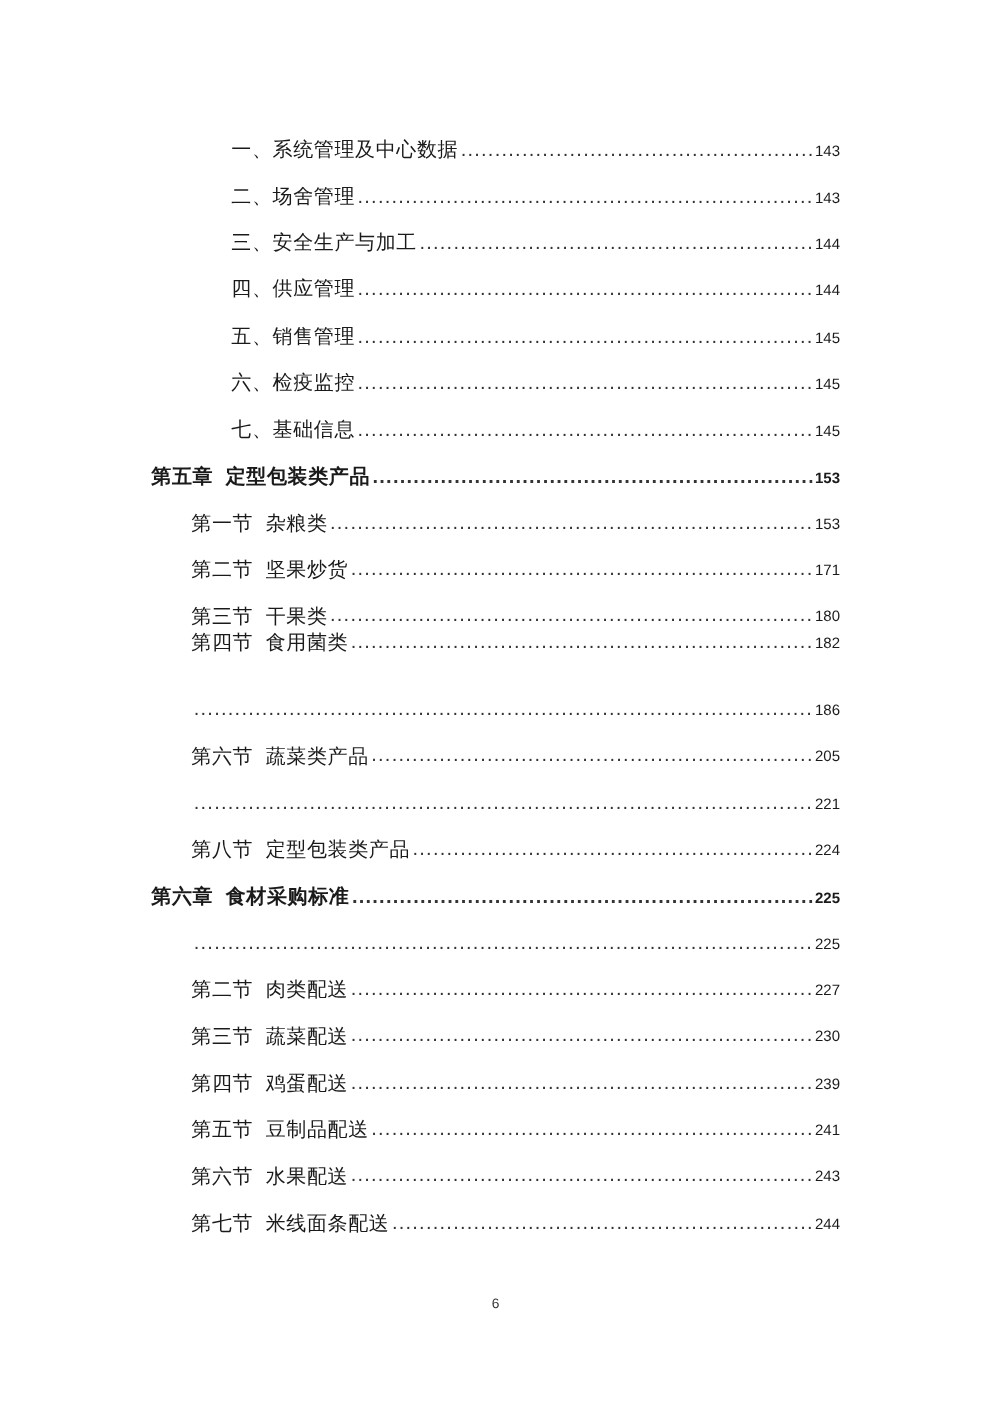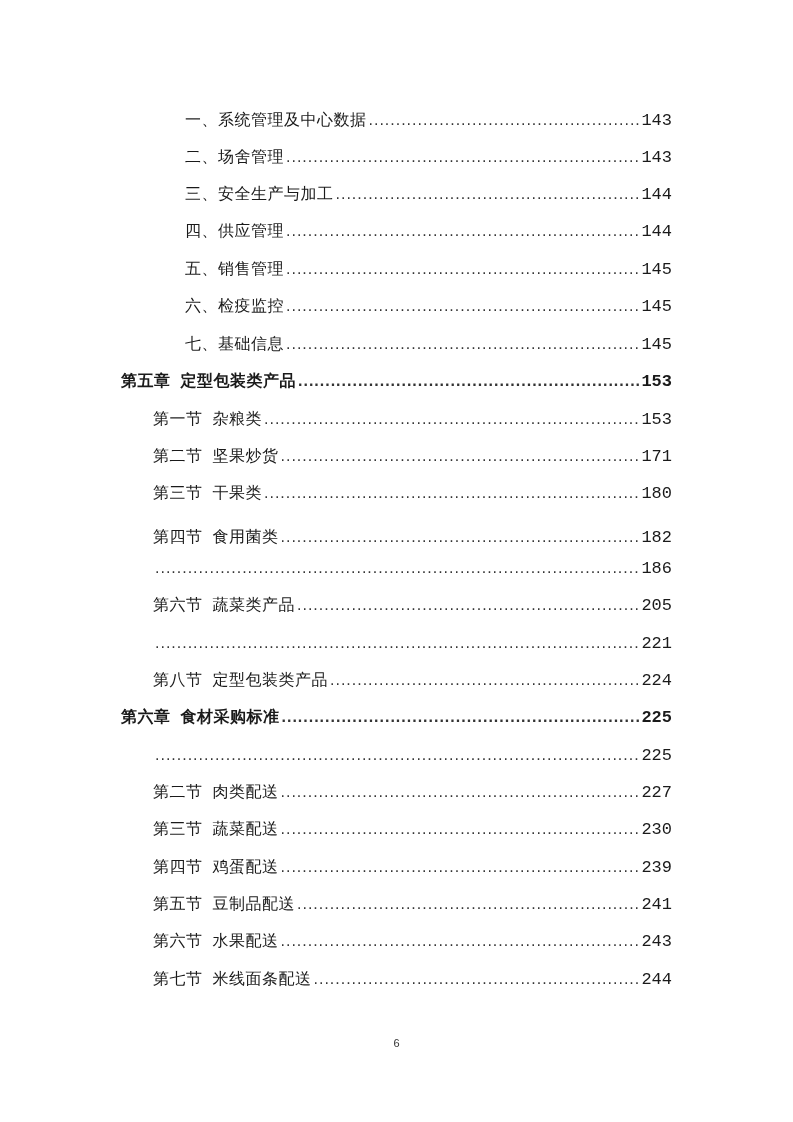--- a/index.html
+++ b/index.html
@@ -37,20 +37,21 @@
     }
     .toc-entry.level-chapter {
       left: 121px;
       width: 551px;
       font-weight: bold;
       font-family: "DejaVu Sans", "Liberation Sans", sans-serif;
     }
     .toc-entry.level-section {
       left: 153px;
       width: 519px;
+      align-items: center;
     }
     .toc-label {
       flex: 0 0 auto;
       letter-spacing: 0.5px;
     }
     .toc-label .sp {
       display: inline-block;
       width: 10px;
     }
     .toc-leader {
@@ -59,22 +60,22 @@
       margin: 0 2px;
       font-family: "Liberation Sans", sans-serif;
       letter-spacing: 1px;
       color: #333;
     }
     .toc-leader::before {
       content: "........................................................................................................................................................................................................";
     }
     .toc-page {
       flex: 0 0 auto;
-      font-family: Liberation Mono, monospace;
-      font-size: 17px;
+      font-family: Liberation Sans, sans-serif;
+      font-size: 12px;
       text-align: right;
     }
     .level-chapter .toc-page {
       font-weight: bold;
     }
     .page-number {
       position: absolute;
       top: 1037px;
       left: 0;
       width: 793px;
@@ -138,21 +139,21 @@
   <div class="toc-entry level-section" style="top:336px">
     <span class="toc-label"><span>第二节</span><span class="sp"></span><span>坚果炒货</span></span>
     <span class="toc-leader"></span>
     <span class="toc-page">171</span>
   </div>
   <div class="toc-entry level-section" style="top:373px">
     <span class="toc-label"><span>第三节</span><span class="sp"></span><span>干果类</span></span>
     <span class="toc-leader"></span>
     <span class="toc-page">180</span>
   </div>
-  <div class="toc-entry level-section" style="top:417px">
+  <div class="toc-entry level-section" style="top:394px">
     <span class="toc-label"><span>第四节</span><span class="sp"></span><span>食用菌类</span></span>
     <span class="toc-leader"></span>
     <span class="toc-page">182</span>
   </div>
   <div class="toc-entry level-section" style="top:448px">
     <span class="toc-leader"></span>
     <span class="toc-page">186</span>
   </div>
   <div class="toc-entry level-section" style="top:485px">
     <span class="toc-label"><span>第六节</span><span class="sp"></span><span>蔬菜类产品</span></span>

